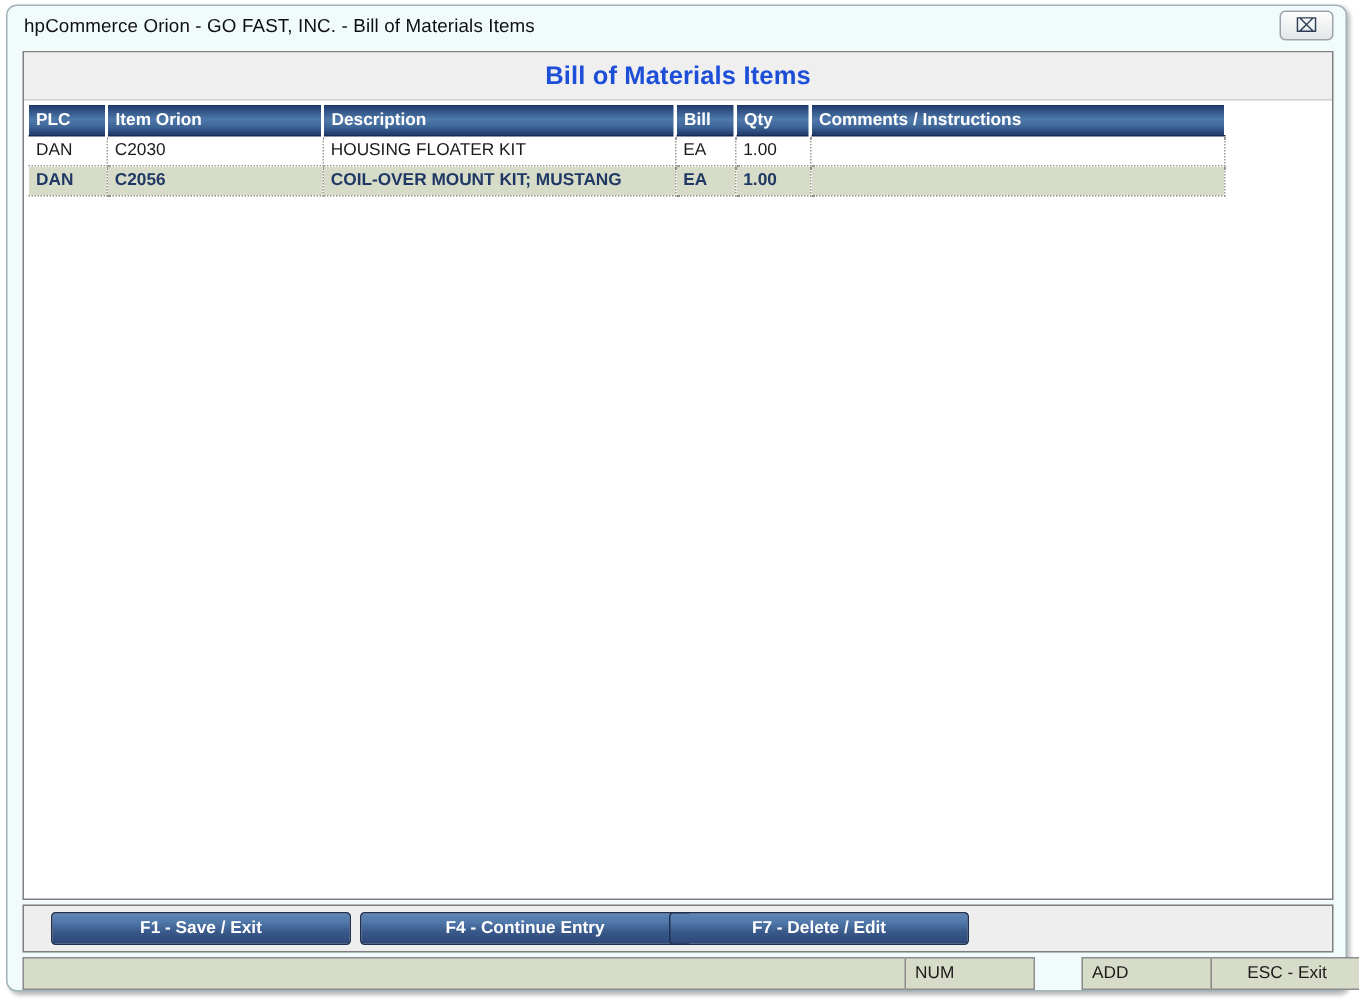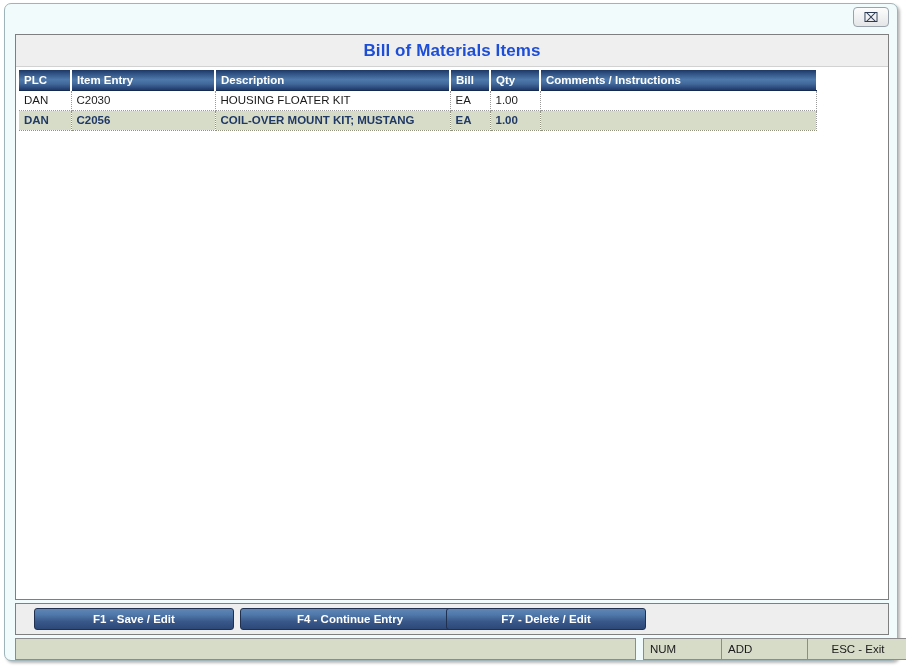--- a/index.html
+++ b/index.html
@@ -212,30 +212,31 @@
     border: 1px solid #8c8c8c;
     box-sizing: border-box;
     font-size: 11.5px;
     color: #1a1a1a;
     line-height: 20px;
     padding-left: 6px;
     white-space: nowrap;
     overflow: hidden;
   }
   #status-main { left: 0;   width: 621px; }
-  #status-num  { left: 628px; width: 104px; }
+  #status-num  { left: 588px; width: 87px; }
   #status-add  { left: 706px; width: 87px; }
   #status-esc  { left: 792px; width: 102px; text-align: center; padding-left: 0; }
 </style>
 </head>
 <body>
 
 <div id="app-window">
 
   <div id="title-bar">
+    <div id="window-title">hpCommerce Orion - GO FAST, INC. - Bill of Materials Items</div>
     <div id="close-button">
       <span class="glyph">⌧</span>
     </div>
   </div>
 
   <div id="main-panel">
 
     <div id="panel-header">
       <div id="panel-title">Bill of Materials Items</div>
     </div>
@@ -246,21 +247,21 @@
           <col style="width:52px">
           <col style="width:144px">
           <col style="width:235px">
           <col style="width:40px">
           <col style="width:50px">
           <col style="width:276px">
         </colgroup>
         <thead>
           <tr>
             <th>PLC</th>
-            <th>Item Entry</th>
+            <th>Item Orion</th>
             <th>Description</th>
             <th>Bill</th>
             <th>Qty</th>
             <th>Comments / Instructions</th>
           </tr>
         </thead>
         <tbody>
           <tr class="row-normal">
             <td>DAN</td>
             <td>C2030</td>
@@ -277,21 +278,21 @@
             <td>1.00</td>
             <td></td>
           </tr>
         </tbody>
       </table>
     </div>
 
   </div>
 
   <div id="button-bar">
-    <div class="action-button" id="btn-save">F1 - Save / Edit</div>
+    <div class="action-button" id="btn-save">F1 - Save / Exit</div>
     <div class="action-button" id="btn-cont">F4 - Continue Entry</div>
     <div class="action-button" id="btn-del">F7 - Delete / Edit</div>
   </div>
 
   <div id="status-bar">
     <div class="status-cell" id="status-main"></div>
     <div class="status-cell" id="status-num">NUM</div>
     <div class="status-cell" id="status-add">ADD</div>
     <div class="status-cell" id="status-esc">ESC - Exit</div>
   </div>

